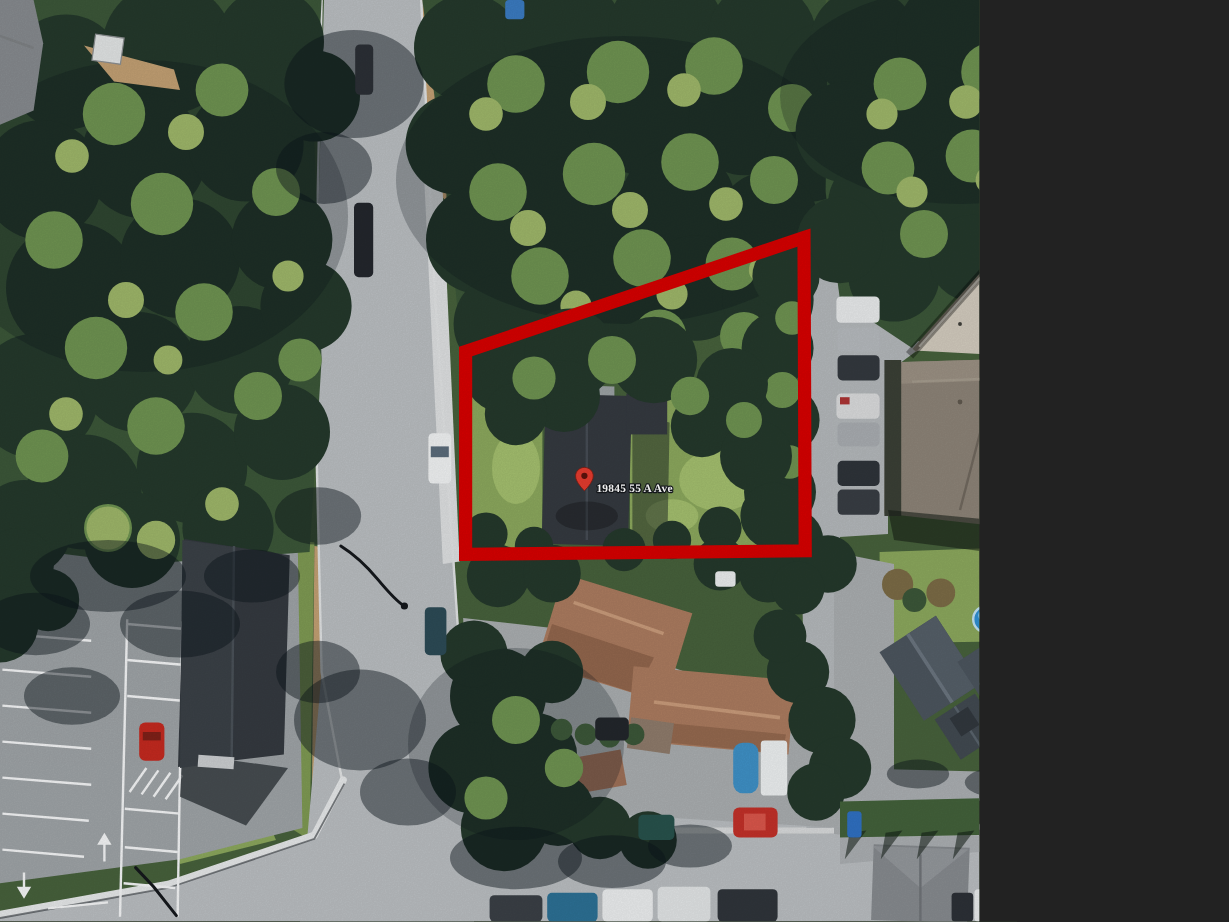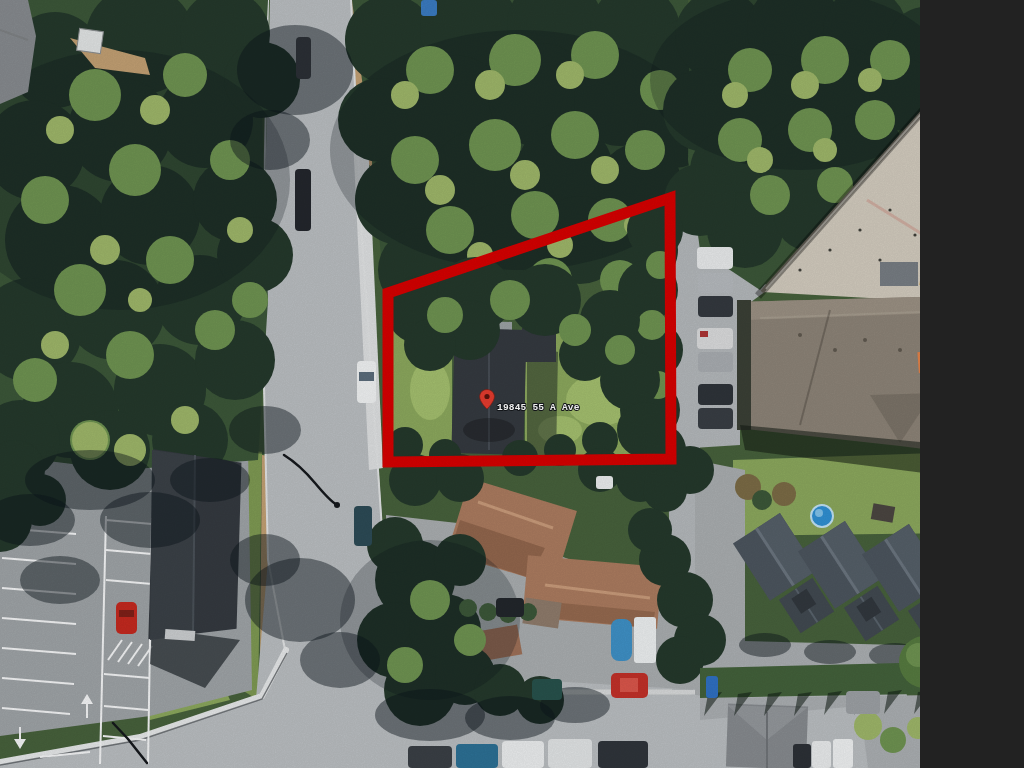--- a/index.html
+++ b/index.html
@@ -1,16 +1,16 @@
 <!DOCTYPE html>
 <html style="--boundary: #d40000; --pin: #e23b2e; --pin-well: #5c130c; --label-text: #ffffff; --label-halo: #15181c; --base: #46603b; --tree-dark: #24382b; --tree-mid: #3b5638; --tree-light: #6d9150; --tree-yellow: #9cb468; --lawn: #8aa65c; --lawn-bright: #a2bd6d; --road: #b8bcbf; --parking: #9da2a5; --sidewalk: #dcdedf; --dirt: #c09e72; --roof-parcel-house: #34393f; --roof-terracotta: #a97a5e; --roof-flat-beige: #d0c9bc; --roof-hip-gray: #8b8276; --roof-townhouse: #4b545d; --roof-gray: #85898d; --awning-orange: #e08148; --pool-blue: #2f8ed0; --car-red: #c2291f; --stripe-white: #f2f3f4;"><head>
 <meta charset="utf-8">
 <style>
   html,body{margin:0;padding:0;background:#222;}
-  .stage{width:920px;height:768px;position:relative;overflow:hidden;font-family:Liberation Mono, monospace;}
+  .stage{width:816px;height:768px;position:relative;overflow:hidden;font-family:Liberation Serif, serif;}
   svg{display:block}
   
   .base{fill:var(--base)}
   .td{fill:var(--tree-dark)} .tm{fill:var(--tree-mid)} .tl{fill:var(--tree-light)} .ty{fill:var(--tree-yellow)}
   .lawn{fill:var(--lawn)} .lawnb{fill:var(--lawn-bright)}
   .dirt{fill:var(--dirt)}
   .deep{fill:rgba(8,18,26,.24)}
   .sh{fill:rgba(11,19,27,.45)}
   
   .road{fill:var(--road)} .park{fill:var(--parking)} .pave{fill:#a8acae} .lane{fill:#b2b6b9}

